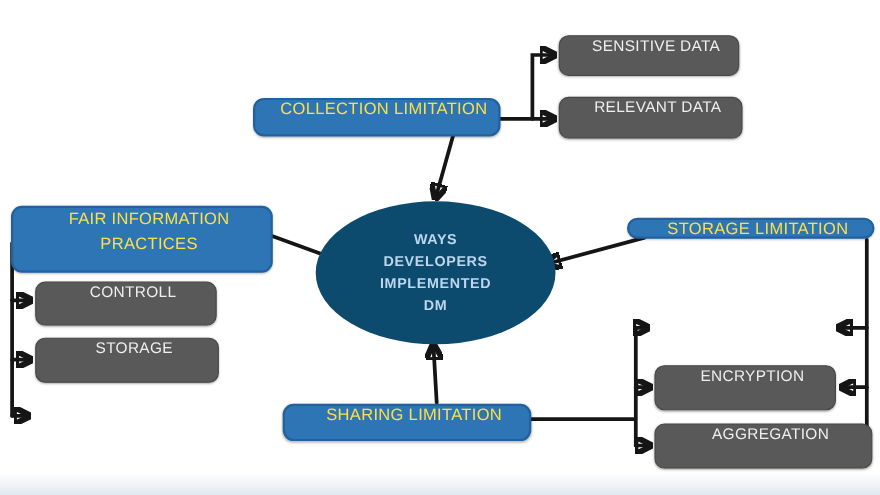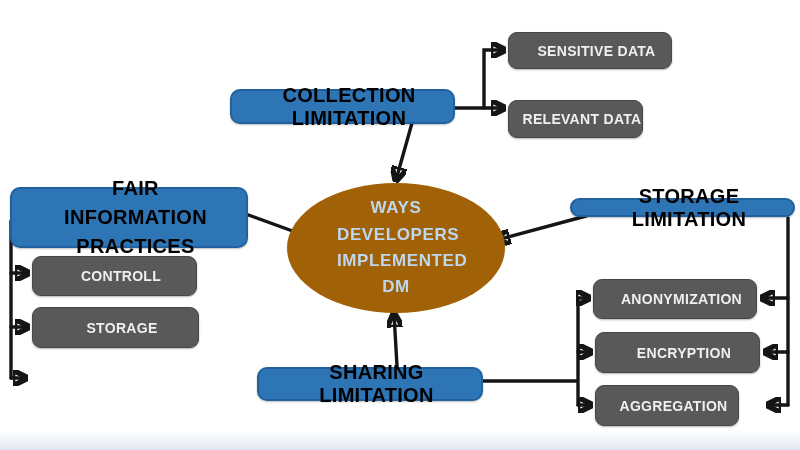--- a/index.html
+++ b/index.html
@@ -9,52 +9,52 @@
   }
   .bottom-band{
     position:absolute;left:0;bottom:0;width:800px;height:20px;
     background:linear-gradient(to bottom,#ffffff,#e2e8f0);
   }
   .connectors{position:absolute;left:0;top:0;width:800px;height:450px;}
   .connectors path, .connectors line, .connectors polyline{
     stroke:#151515;stroke-width:3.4;fill:none;stroke-linecap:round;
   }
   .node{
-    position:absolute;display:flex;align-items:center;justify-content:center;
-    text-align:center;font-weight:bold;letter-spacing:.3px;box-sizing:border-box;padding-left:13px;
+    position:absolute;display:flex;justify-content:center;
+    text-align:center;font-weight:normal;letter-spacing:.3px;box-sizing:border-box;padding-left:13px;
   }
   .blue{
-    background:#2e75b6;color:#000000;border:2px solid #2161a0;border-radius:10px;
-    font-size:20px;box-shadow:0 1px 2px rgba(0,0,0,.25);
+    background:#2e75b6;color:#fde047;border:2px solid #2161a0;border-radius:10px;
+    font-size:15px;box-shadow:0 1px 2px rgba(0,0,0,.25);
   }
   .gray{
     background:#595959;color:#efefef;border:1px solid #474747;border-radius:9px;
     font-size:14px;box-shadow:0 1px 2px rgba(0,0,0,.3);
   }
   .ellipse{
     position:absolute;left:287px;top:183px;width:218px;height:130px;
-    background:#a16207;border-radius:50%;display:flex;align-items:center;justify-content:center;
-    text-align:center;color:#bdd7ee;font-weight:bold;font-size:17px;line-height:1.55;
+    background:#0c4a6e;border-radius:50%;display:flex;align-items:center;justify-content:center;
+    text-align:center;color:#bdd7ee;font-weight:bold;font-size:13px;line-height:1.55;
     letter-spacing:.6px;
   }
   .ellipse span{display:block;width:118px;}
   .fair span{display:block;width:185px;line-height:1.45;}
 
   
   .n-collection{left:230px;top:89px;width:225px;height:35px;}
   .n-sensitive{left:508px;top:32px;width:164px;height:37px;}
-  .n-relevant{left:508px;top:100px;width:135px;height:38px;}
+  .n-relevant{left:508px;top:88px;width:167px;height:38px;}
   .n-fair{left:10px;top:187px;width:238px;height:61px;}
   .n-controll{left:32px;top:256px;width:165px;height:40px;}
   .n-access{left:32px;top:307px;width:167px;height:41px;}
   .n-transparency{left:30px;top:356px;width:162px;height:41px;}
   .n-storage{left:570px;top:198px;width:225px;height:19px;}
   .n-anonymization{left:593px;top:279px;width:164px;height:40px;}
   .n-encryption{left:595px;top:332px;width:165px;height:41px;}
-  .n-aggregation{left:595px;top:385px;width:144px;height:41px;}
+  .n-aggregation{left:595px;top:385px;width:198px;height:41px;}
   .n-sharing{left:257px;top:367px;width:226px;height:34px;}
 </style>
 </head>
 <body>
 
 <div class="stage">
 
   <svg class="connectors" viewBox="0 0 800 450" xmlns="http://www.w3.org/2000/svg">
     <defs>
       <marker id="arrow" viewBox="0 0 10 10" refX="8.5" refY="5" markerWidth="4.6" markerHeight="4.6" orient="auto-start-reverse">
@@ -112,23 +112,20 @@
   </div>
   <div class="node gray n-relevant">
     <span>RELEVANT DATA</span>
   </div>
   <div class="node gray n-controll">
     <span>CONTROLL</span>
   </div>
   <div class="node gray n-access">
     <span>STORAGE</span>
   </div>
-  <div class="node gray n-anonymization">
-    <span>ANONYMIZATION</span>
-  </div>
   <div class="node gray n-encryption">
     <span>ENCRYPTION</span>
   </div>
   <div class="node gray n-aggregation">
     <span>AGGREGATION</span>
   </div>
 
   <div class="bottom-band"></div>
 </div>
 

